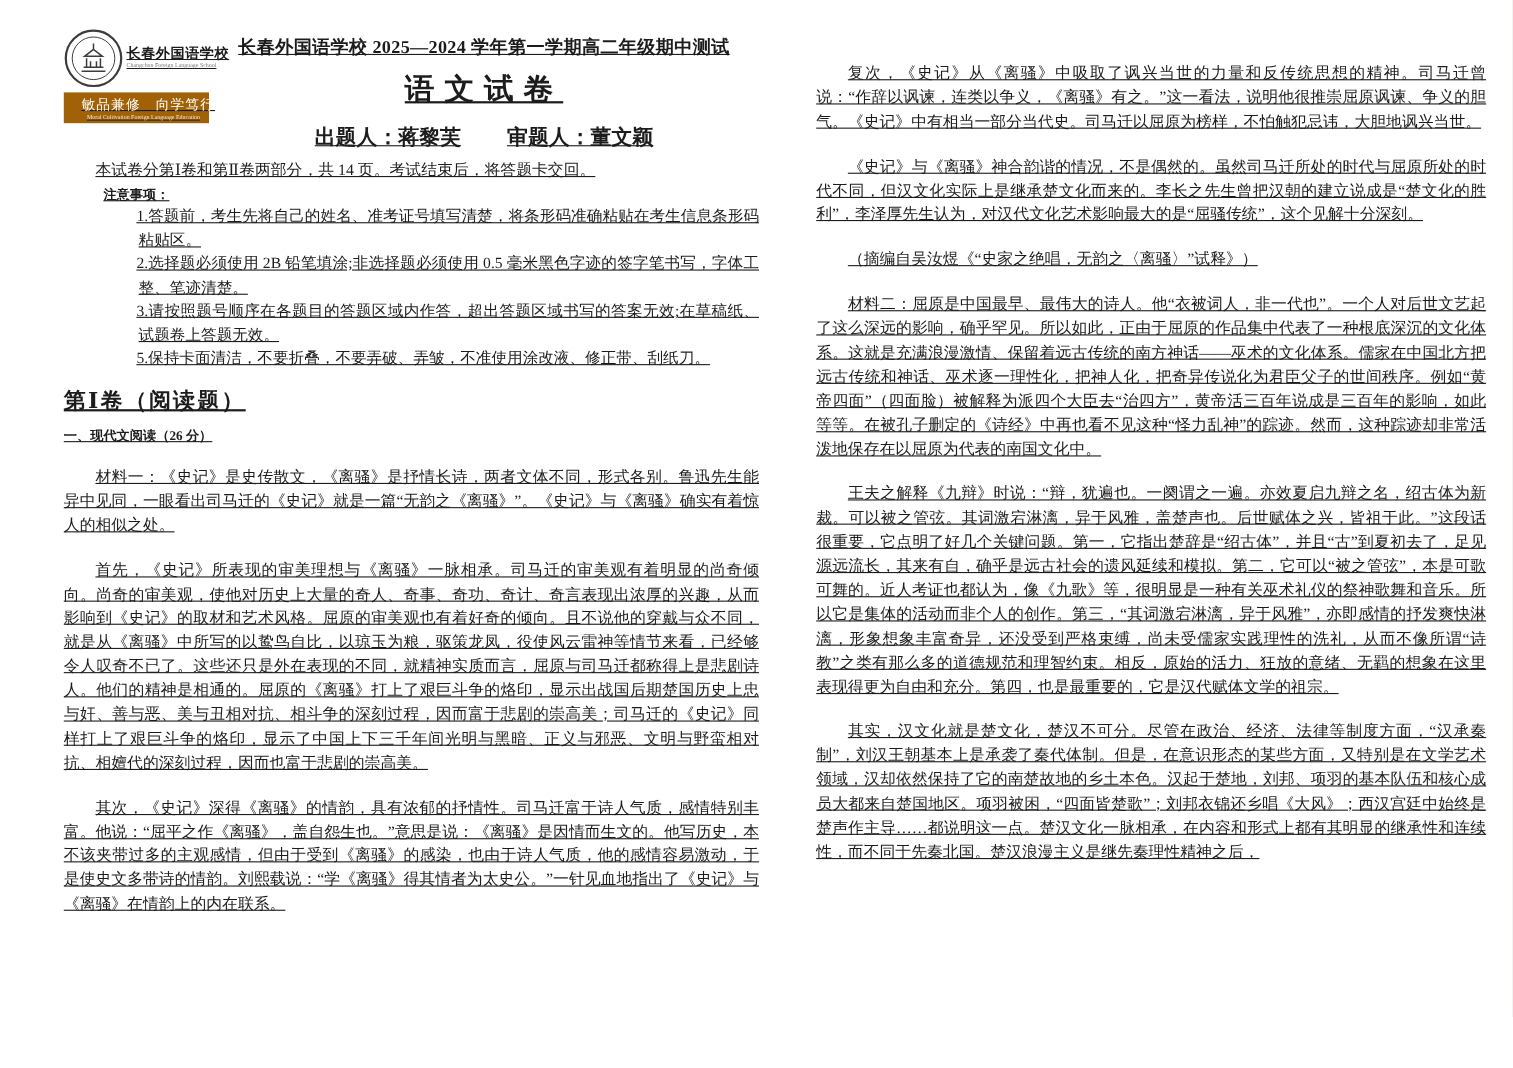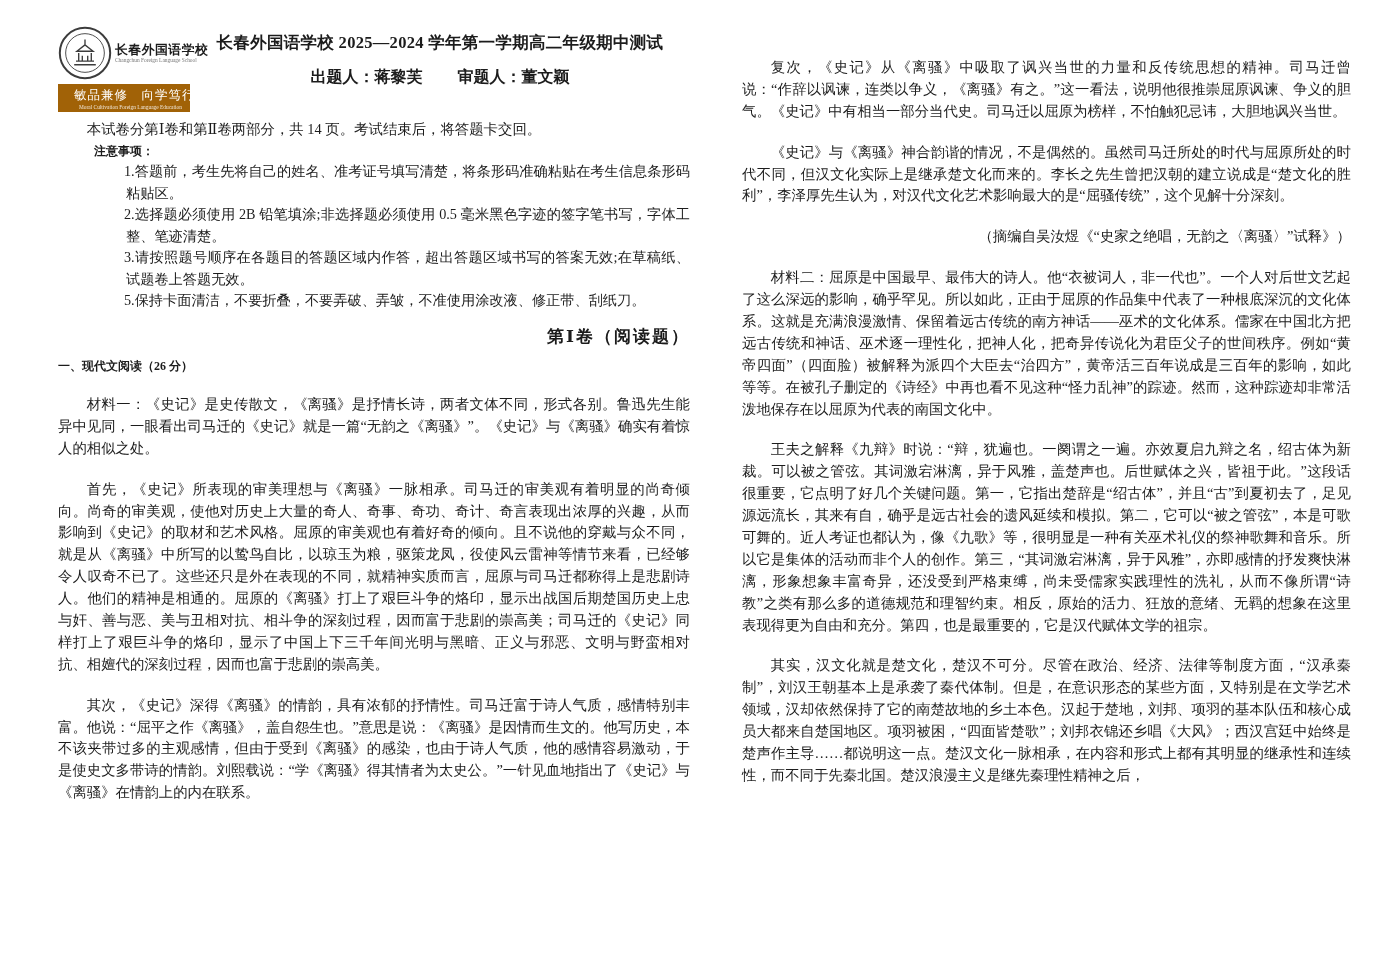--- a/index.html
+++ b/index.html
@@ -9,56 +9,56 @@
     margin:0 auto;
     background:#ffffff;
     box-sizing:border-box;
     padding:26px 24px 16px 58px;
     display:flex;
     gap:52px;
     overflow:hidden;
     font-family:"Liberation Serif","DejaVu Serif",serif;
     color:#1c1c1c;
   }
-  .col{box-sizing:border-box;}
+  .col{box-sizing:border-box;text-decoration:underline;}
   .col-left{width:632px;flex-shrink:0;}
   .col-right{width:609px;flex-shrink:0;padding-top:12px;}
 
   
   .header-row{display:flex;margin-bottom:6px;}
   .logo-block{width:132px;flex-shrink:0;}
   .logo-top{display:flex;align-items:center;gap:3px;}
   .seal{width:54px;height:54px;flex-shrink:0;}
   .logo-name{line-height:1.1;}
   .logo-name-cn{font-size:14px;font-weight:bold;letter-spacing:.5px;white-space:nowrap;transform:scale(.92);transform-origin:left center;}
   .logo-name-en{font-size:6px;color:#777;white-space:nowrap;transform:scale(.9);transform-origin:left center;}
   .motto-box{background:#a16207;color:#fff;padding:3px 16px 2px;margin-top:4px;}
   .motto-main{font-size:12.5px;letter-spacing:1px;white-space:nowrap;}
   .motto-sub{font-size:6px;opacity:.85;white-space:nowrap;transform:scale(.9);transform-origin:center;}
 
   .title-stack{flex:1;text-align:center;padding-top:6px;}
   .exam-title{font-size:16.5px;font-weight:bold;white-space:nowrap;letter-spacing:.3px;}
   .exam-subject{font-size:27px;font-weight:bold;letter-spacing:9px;margin-top:9px;}
-  .exam-authors{font-size:16px;margin-top:13px;font-weight:bold;}
+  .exam-authors{font-size:19px;margin-top:13px;font-weight:bold;}
   .exam-authors .gap{display:inline-block;width:2.2em;}
 
   
   .btxt{font-size:14.4px;line-height:1.52;text-align:justify;}
   p.para{margin:19px 0;text-indent:2em;}
   .intro{margin:4px 0 2px;text-indent:2em;font-size:14.4px;line-height:1.55;}
 
   .notices{margin-left:54px;}
   .notices-title{font-weight:bold;font-size:12px;line-height:1.55;margin-left:-18px;}
   .notice-item{font-size:14.2px;line-height:1.52;text-align:justify;padding-left:14px;text-indent:-2px;}
 
-  .volume-title{text-align:right;font-size:17px;font-weight:bold;margin:13px 0 10px;letter-spacing:2px;}
+  .volume-title{text-align:left;font-size:20px;font-weight:bold;margin:13px 0 10px;letter-spacing:2px;}
   .section-heading{font-weight:bold;font-size:12px;margin:8px 0 4px;}
   .subsection-heading{font-weight:bold;font-size:15px;margin:4px 0 6px;text-indent:0;}
 
-  .citation{text-align:right;margin:10px 4px 10px 0;text-indent:0;}
+  .citation{text-align:left;margin:10px 4px 10px 0;text-indent:0;}
 </style>
 </head>
 <body>
 
 <div class="page">
 
   <div class="col col-left">
 
     <div class="header-row">
       <div class="logo-block">
@@ -75,20 +75,21 @@
             <div class="logo-name-en">Changchun Foreign Language School</div>
           </span>
         </div>
         <div class="motto-box">
           <div class="motto-main">敏品兼修　向学笃行</div>
           <div class="motto-sub">Moral Cultivation  Foreign Language Education</div>
         </div>
       </div>
       <div class="title-stack">
         <div class="exam-title">长春外国语学校 2025—2024 学年第一学期高二年级期中测试</div>
+        <div class="exam-subject">语文试卷</div>
         <div class="exam-authors">
           <span>出题人：蒋黎芙</span><span class="gap"></span><span>审题人：董文颖</span>
         </div>
       </div>
     </div>
 
     <p class="intro btxt">本试卷分第Ⅰ卷和第Ⅱ卷两部分，共 14 页。考试结束后，将答题卡交回。</p>
 
     <div class="notices">
       <div class="notices-title">注意事项：</div>

